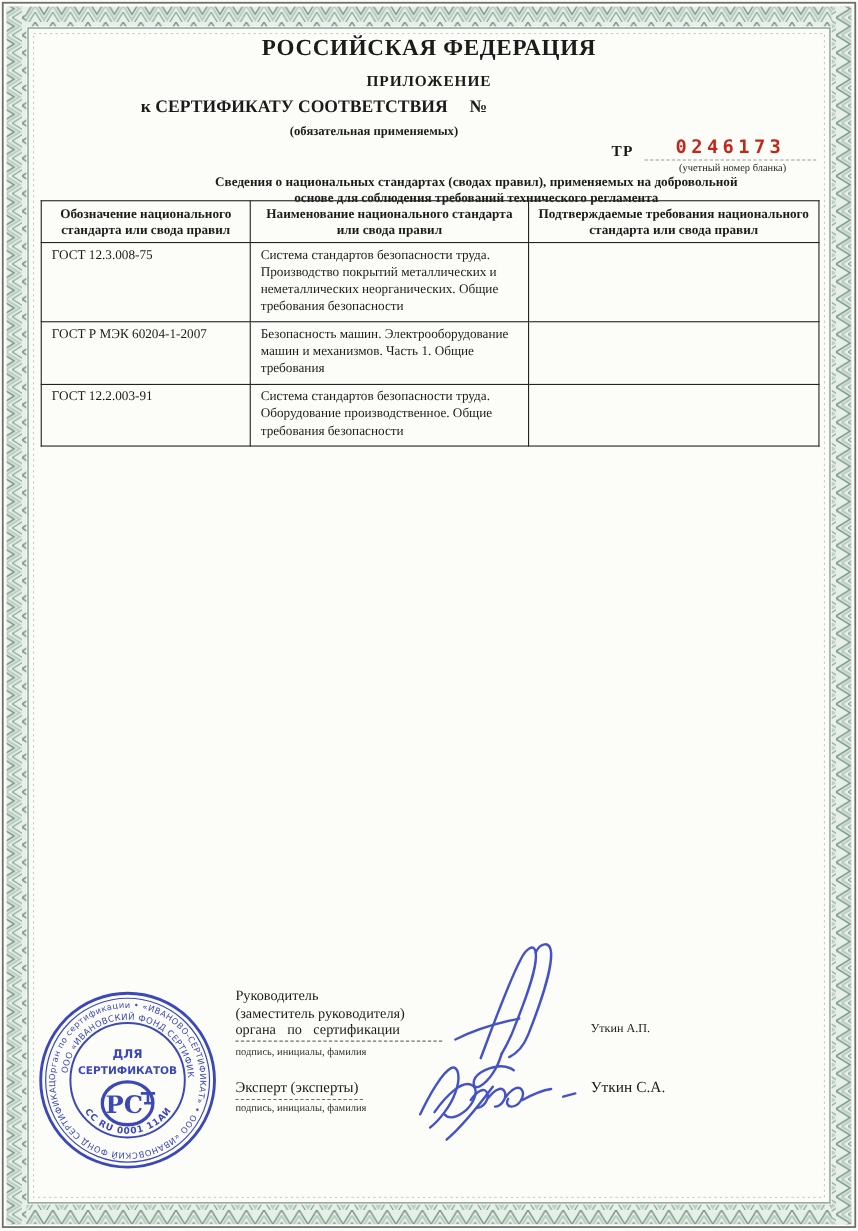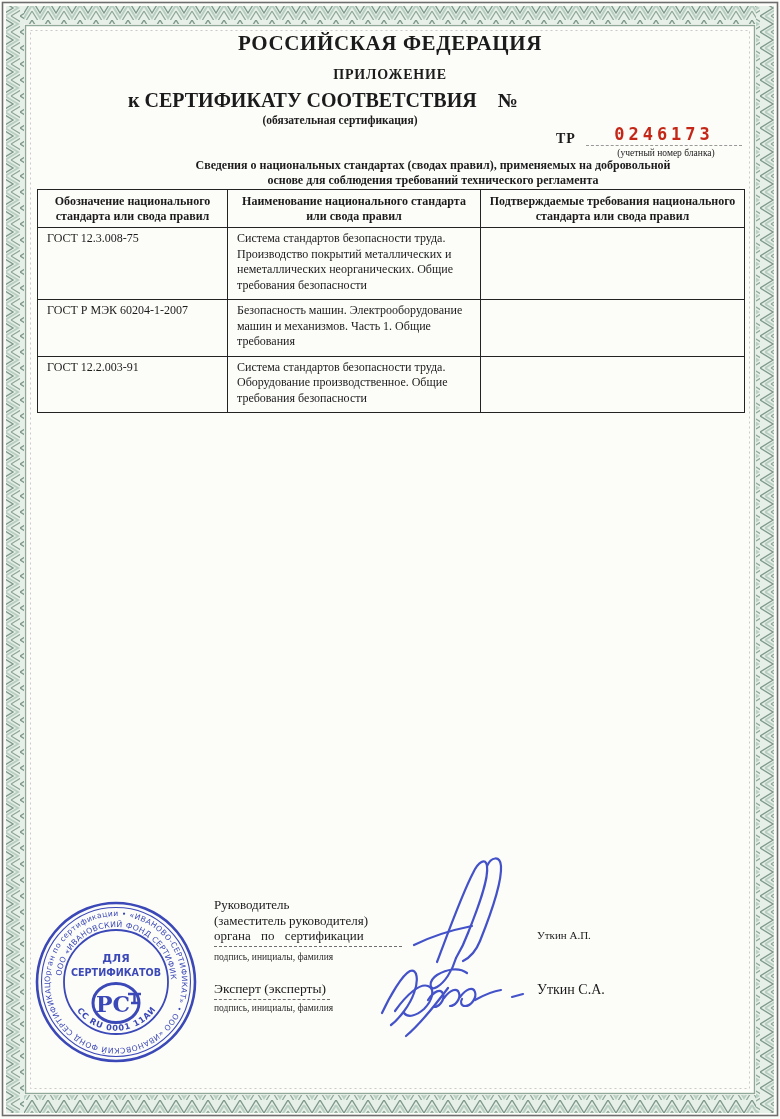--- a/index.html
+++ b/index.html
@@ -9,37 +9,37 @@
     font-family:"Liberation Serif", serif; color:#1b1b1b;
   }
   .abs { position:absolute; }
   svg.layer { position:absolute; pointer-events:none; }
 
   
   .country-title { top:31px; left:0; width:100%; text-align:center;
     font-size:21px; font-weight:bold; letter-spacing:.6px; }
   .doc-kind { top:67px; left:0; width:100%; text-align:center;
     font-size:14px; font-weight:bold; letter-spacing:.8px; }
-  .cert-line { top:89px; left:128px; font-size:20px; font-weight:bold; white-space:nowrap; }
+  .cert-line { top:89px; left:128px; font-size:16px; font-weight:bold; white-space:nowrap; }
   .cert-line .nosign { margin-left:16px; }
   .cert-number { top:93px; left:553px; width:196px; text-align:center;
     font-size:16px; border-bottom:1.2px dashed #8a8a8a; padding-bottom:4px; }
   .cert-type { top:114px; left:128px; width:424px; text-align:center;
     font-size:11.5px; font-weight:bold; }
   .tr-label { top:131px; left:556px; font-size:14px; font-weight:bold; letter-spacing:1px; }
   .blank-field { top:124px; left:586px; width:156px; text-align:center;
     border-bottom:1.2px dashed #999; padding-bottom:1px; }
   .blank-number { font-family:"DejaVu Sans Mono", monospace; font-size:17px;
     font-weight:bold; color:#c42718; letter-spacing:4px; }
   .blank-caption { top:148px; left:586px; width:160px; text-align:center; font-size:9.5px; }
   .intro { top:158px; left:0; width:100%; text-align:center;
     font-size:12px; font-weight:bold; line-height:14.5px;padding-left:43px; }
 
   
-  table.std { position:absolute; top:189px; left:37px; width:707px;
+  table.std { position:absolute; top:182px; left:37px; width:707px;
     border-collapse:collapse; table-layout:fixed; }
   table.std th, table.std td { border:1.8px solid #232323; }
   table.std th { font-size:12px; font-weight:bold; text-align:center;
     vertical-align:top; padding:4px 8px; line-height:14.5px; }
   table.std td { font-size:12px; vertical-align:top; padding:3px 9px 6px;
     line-height:15.5px; }
 
   
   .role-block { top:897px; left:214px; width:210px; font-size:13px; line-height:15.5px; }
   .role-line3 { word-spacing:7px; }
@@ -81,21 +81,21 @@
     <rect x="25.5" y="25.5" width="729" height="1068" fill="none" stroke="#8fa998" stroke-width="1.4"></rect>
     <rect x="30.5" y="30.5" width="719" height="1058" fill="none" stroke="#bdbdbd" stroke-width=".8" stroke-dasharray="2,3"></rect>
   </svg>
 
   <div class="abs doc-kind">ПРИЛОЖЕНИЕ</div>
   <div class="abs country-title">РОССИЙСКАЯ ФЕДЕРАЦИЯ</div>
   <div class="abs cert-line">
     <span>к СЕРТИФИКАТУ СООТВЕТСТВИЯ</span>
     <span class="nosign">№</span>
   </div>
-  <div class="abs cert-type">(обязательная сертификация)</div>
+  <div class="abs cert-type">(обязательная применяемых)</div>
   <div class="abs tr-label">ТР</div>
   <div class="abs blank-field">
     <span class="blank-number">0246173</span>
   </div>
   <div class="abs blank-caption">(учетный номер бланка)</div>
   <div class="abs intro">
     <div>Сведения о национальных стандартах (сводах правил), применяемых на добровольной</div>
     <div>основе для соблюдения требований технического регламента</div>
   </div>
 

